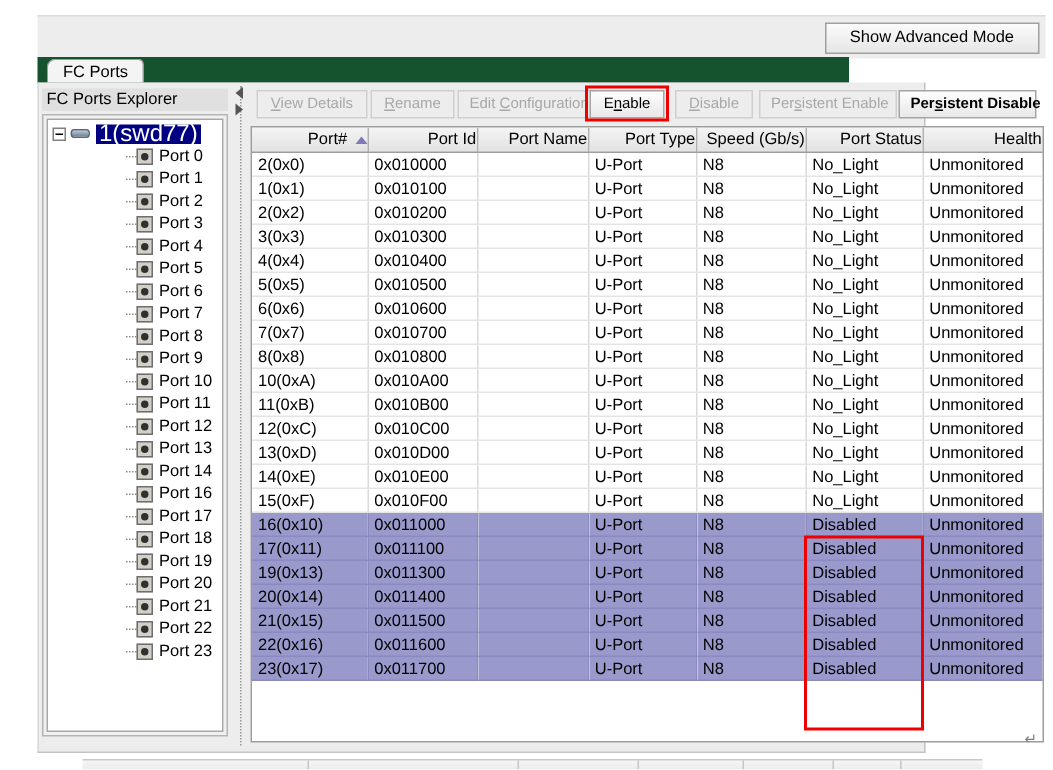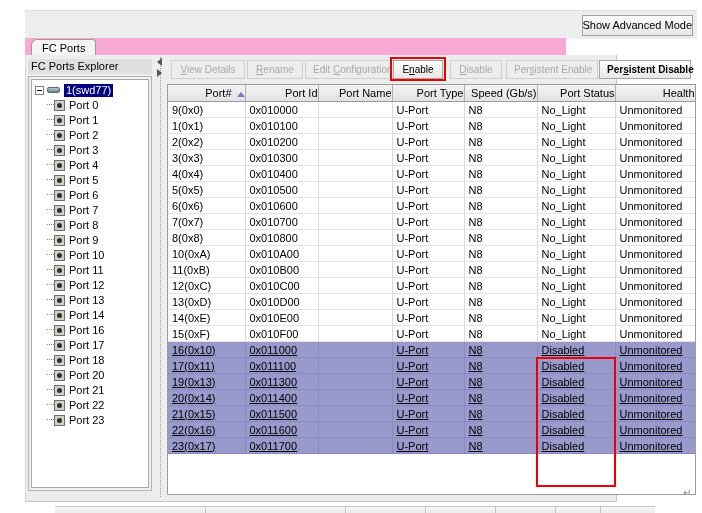--- a/index.html
+++ b/index.html
@@ -25,38 +25,38 @@
     width: 672px;
     height: 28px;
     background: #ededed;
     border-top: 1px solid #dcdcdc;
   }
   #advanced-mode-button {
     position: absolute;
     right: 4px;
     top: 4px;
     height: 19px;
-    padding: 0 0;
+    padding: 0 16px;
     line-height: 18px;
     font-size: 11px;
     background: linear-gradient(#fbfbfb, #e6e6e6);
     border: 1px solid #a0a0a0;
     color: #000;
     cursor: pointer;
     white-space: nowrap;
   }
 
   
   #tab-bar {
     position: absolute;
     left: 25px;
     top: 38px;
     width: 541px;
     height: 17px;
-    background: #f9a8d4;
+    background: #14532d;
     border-bottom: 1px solid #9a9a9a;
   }
   .tab {
     position: absolute;
     left: 6px;
     top: 1px;
     height: 16px;
     padding: 0 10px;
     line-height: 16px;
     font-size: 11px;
@@ -124,21 +124,21 @@
     box-sizing: border-box;
     overflow: hidden;
     padding-top: 2px;
   }
   .tree-root-row {
     position: relative;
     height: 15px;
     line-height: 15px;
     padding-left: 3px;
     white-space: nowrap;
-    font-size: 11px;
+    font-size: 16px;
   }
   .tree-expander {
     display: inline-block;
     width: 9px;
     height: 9px;
     border: 1px solid #808080;
     background: #ffffff;
     position: relative;
     vertical-align: middle;
     margin-right: 3px;
@@ -181,20 +181,21 @@
     vertical-align: middle;
   }
   .tree-child-row {
     position: relative;
     height: 15px;
     line-height: 15px;
     padding-left: 14px;
     white-space: nowrap;
     font-size: 11px;
     cursor: pointer;
+    margin-left: 37px;
   }
   .tree-elbow {
     position: absolute;
     left: 15px;
     top: 7px;
     width: 7px;
     height: 1px;
     border-top: 1px dotted #8a8a8a;
   }
   .port-icon {
@@ -340,21 +341,20 @@
     border-right: 1px solid #dadada;
     border-bottom: 1px solid #e4e4e4;
     padding: 0 0 0 4px;
     white-space: nowrap;
     overflow: hidden;
   }
   tr.selected td {
     background: #9999cc;
     border-bottom: 1px solid #8a8ac0;
     border-right: 1px solid #8a8ac0;
-    text-decoration: underline;
   }
   .sort-arrow {
     display: inline-block;
     width: 0; height: 0;
     border-left: 4px solid transparent;
     border-right: 4px solid transparent;
     border-bottom: 5px solid #7b7bb5;
     vertical-align: middle;
     margin-left: 5px;
   }
@@ -436,20 +436,21 @@
             <div class="tree-child-row"><span class="tree-elbow"></span><span class="port-icon"></span><span class="tree-label">Port 8</span></div>
             <div class="tree-child-row"><span class="tree-elbow"></span><span class="port-icon"></span><span class="tree-label">Port 9</span></div>
             <div class="tree-child-row"><span class="tree-elbow"></span><span class="port-icon"></span><span class="tree-label">Port 10</span></div>
             <div class="tree-child-row"><span class="tree-elbow"></span><span class="port-icon"></span><span class="tree-label">Port 11</span></div>
             <div class="tree-child-row"><span class="tree-elbow"></span><span class="port-icon"></span><span class="tree-label">Port 12</span></div>
             <div class="tree-child-row"><span class="tree-elbow"></span><span class="port-icon"></span><span class="tree-label">Port 13</span></div>
             <div class="tree-child-row"><span class="tree-elbow"></span><span class="port-icon"></span><span class="tree-label">Port 14</span></div>
             <div class="tree-child-row"><span class="tree-elbow"></span><span class="port-icon"></span><span class="tree-label">Port 16</span></div>
             <div class="tree-child-row"><span class="tree-elbow"></span><span class="port-icon"></span><span class="tree-label">Port 17</span></div>
             <div class="tree-child-row"><span class="tree-elbow"></span><span class="port-icon"></span><span class="tree-label">Port 18</span></div>
+            <div class="tree-child-row"><span class="tree-elbow"></span><span class="port-icon"></span><span class="tree-label">Port 19</span></div>
             <div class="tree-child-row"><span class="tree-elbow"></span><span class="port-icon"></span><span class="tree-label">Port 20</span></div>
             <div class="tree-child-row"><span class="tree-elbow"></span><span class="port-icon"></span><span class="tree-label">Port 21</span></div>
             <div class="tree-child-row"><span class="tree-elbow"></span><span class="port-icon"></span><span class="tree-label">Port 22</span></div>
             <div class="tree-child-row"><span class="tree-elbow"></span><span class="port-icon"></span><span class="tree-label">Port 23</span></div>
           </div>
       </div>
     </div>
   </div>
 
   <div id="splitter">
@@ -488,21 +489,21 @@
               <th><span>Port Id</span></th>
               <th><span>Port Name</span></th>
               <th><span>Port Type</span></th>
               <th><span>Speed (Gb/s)</span></th>
               <th><span>Port Status</span></th>
               <th><span>Health</span></th>
             </tr>
         </thead>
         <tbody id="table-body">
             <tr class="">
-              <td>9(0x0)</td>
+              <td>2(0x0)</td>
               <td>0x010000</td>
               <td></td>
               <td>U-Port</td>
               <td>N8</td>
               <td>No_Light</td>
               <td>Unmonitored</td>
             </tr>
             <tr class="">
               <td>1(0x1)</td>
               <td>0x010100</td>

